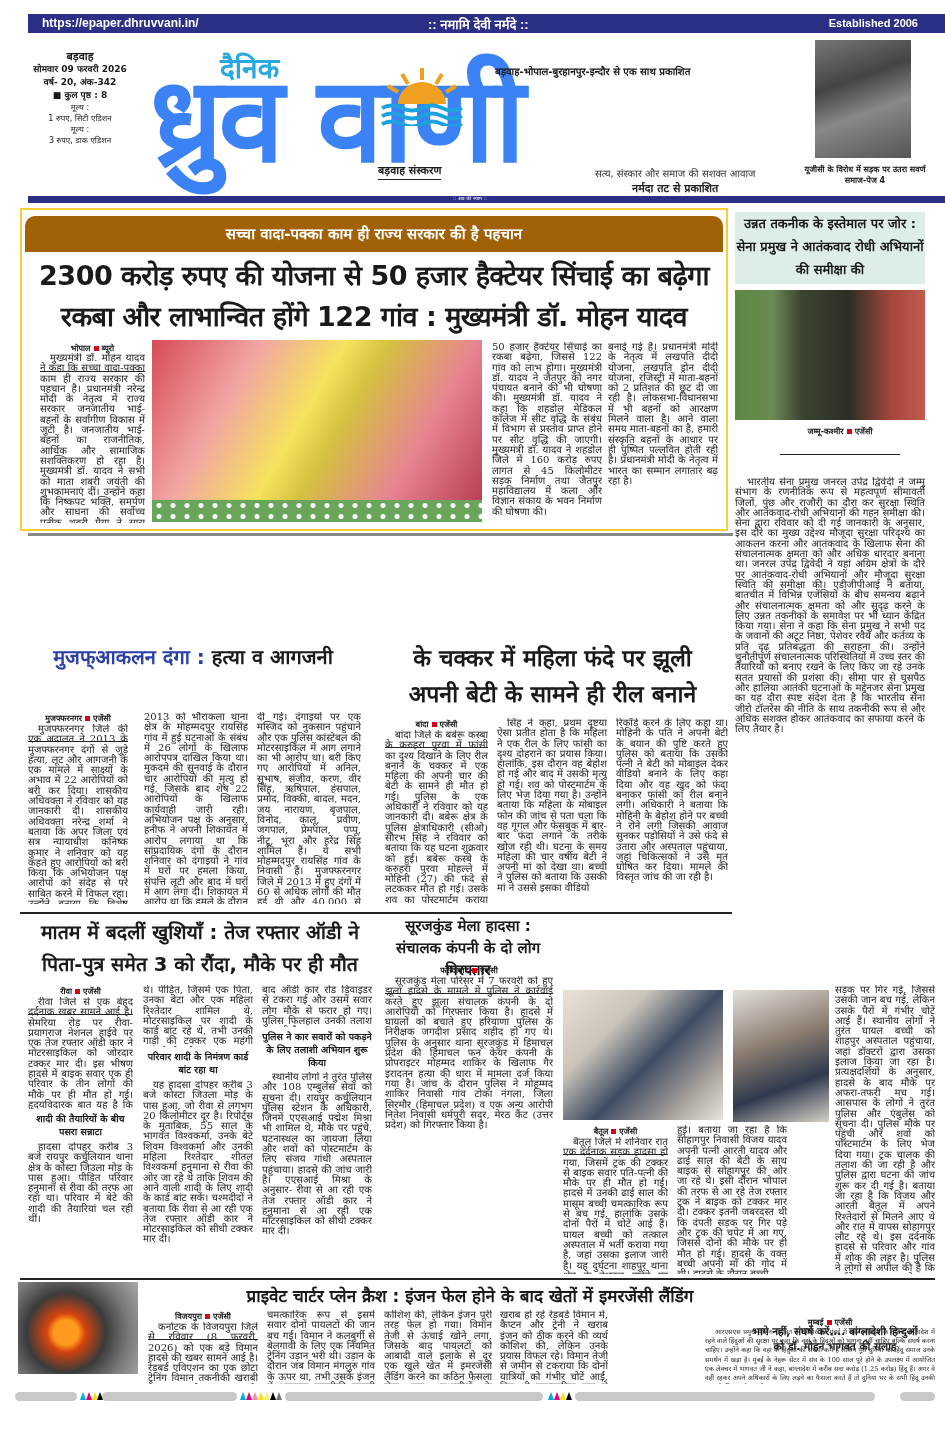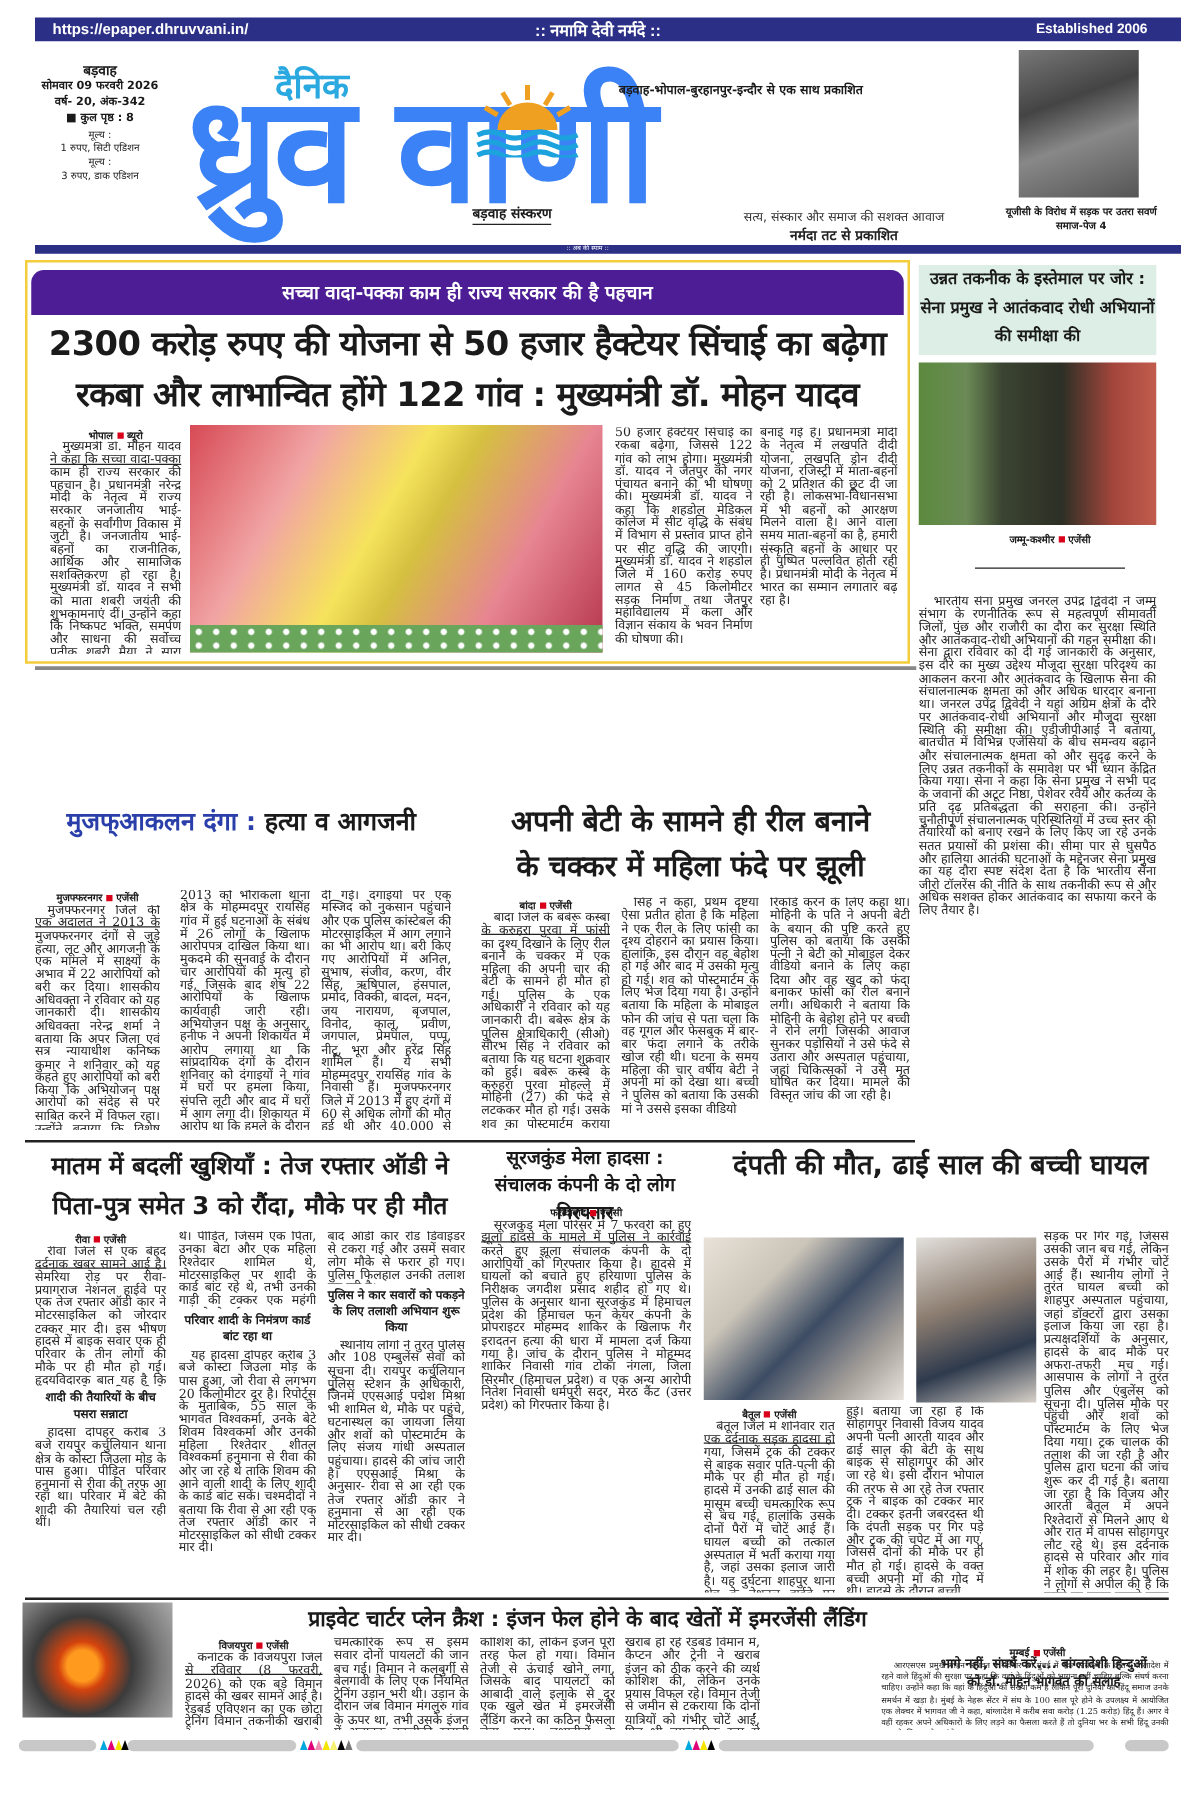--- a/index.html
+++ b/index.html
@@ -19,21 +19,21 @@
   .edition { left: 378px; top: 162px; font-size: 11px; font-weight: bold; border-bottom: 1px solid #222; padding-bottom: 2px; }
   .pubfrom { left: 495px; top: 64px; font-size: 10px; font-weight: bold; }
   .tagline { left: 595px; top: 166px; font-size: 10px; color: #333; text-align: center; }
   .tagline .b { font-weight: bold; font-size: 11px; color: #222; }
   .side-photo { left: 815px; top: 40px; width: 96px; height: 118px; background: linear-gradient(160deg, #777 0%, #444 35%, #888 60%, #555 100%); }
   .side-cap { left: 800px; top: 164px; width: 130px; text-align: center; font-size: 8px; font-weight: bold; line-height: 11px; }
   .navbar2 { left: 28px; top: 196px; width: 918px; height: 7px; background: #2b2f86; }
   .navbar2 span { position:absolute; left:425px; top:-1px; color:#fff; font-size:5px; }
 
   .lead-box { left: 20px; top: 208px; width: 708px; height: 323px; border: 2px solid #f3cd3a; }
-  .red-banner { left: 25px; top: 216px; width: 698px; height: 36px; background: #4c1d95; border-radius: 10px 10px 0 0; color: #fff; text-align: center; font-size: 15px; font-weight: bold; line-height: 36px; }
+  .red-banner { left: 25px; top: 216px; width: 698px; height: 36px; background: #a16207; border-radius: 10px 10px 0 0; color: #fff; text-align: center; font-size: 15px; font-weight: bold; line-height: 36px; }
   .lead-head { left: 25px; top: 255px; width: 698px; text-align: center; font-size: 27px; font-weight: bold; line-height: 41px; letter-spacing: -0.5px; }
   .byline { font-size: 8px; font-weight: bold; border-bottom: 1px solid #222; padding-bottom: 18px; text-align: center; }
   .byline .sq { display:inline-block; width:5px; height:5px; background:#d9001a; margin:0 3px; vertical-align:middle; }
   .body-txt { font-size: 10px; line-height: 10.3px; text-align: justify; color: #222; overflow: hidden; font-family: "DejaVu Serif", serif; }
   .photo-lead { left: 152px; top: 340px; width: 330px; height: 182px; background: linear-gradient(120deg,#d74a55 0%, #f1a4a4 25%, #f6e35c 45%, #d5c040 55%, #e78592 75%, #b5354b 100%); }
   .photo-lead::after { content:""; position:absolute; left:0; right:0; bottom:0; height:22px; background: radial-gradient(circle,#fff 2px,#6aa55c 3px) 0 0/14px 11px; }
 
   .army-head { left: 735px; top: 212px; width: 190px; height: 72px; background: #dceee6; text-align: center; font-weight: bold; font-size: 13px; line-height: 23px; }
   .army-photo { left: 735px; top: 290px; width: 190px; height: 130px; background: linear-gradient(90deg,#5b8a3e 0%, #6b8a56 20%, #3b4431 35%, #2c2f25 60%, #a4463c 82%, #c15c4d 100%); }
   .army-byline { left: 780px; top: 425px; width: 120px; }
@@ -137,22 +137,22 @@
   <div><span class="blue">मुजफ्आकलन दंगा :</span> <span>हत्या व आगजनी</span></div>
 </div>
 <div class="abs byline" style="left:28px;top:712px;width:100px;">
   <span>मुजफ्फरनगर</span><span class="sq"></span><span>एजेंसी</span>
 </div>
 <div class="abs body-txt" style="left:28px;top:724px;width:100px;height:180px;text-indent:10px;">मुजफ्फरनगर जिले की एक अदालत ने 2013 के मुजफ्फरनगर दंगों से जुड़े हत्या, लूट और आगजनी के एक मामले में साक्ष्यों के अभाव में 22 आरोपियों को बरी कर दिया। शासकीय अधिवक्ता ने रविवार को यह जानकारी दी। शासकीय अधिवक्ता नरेन्द्र शर्मा ने बताया कि अपर जिला एवं सत्र न्यायाधीश कनिष्क कुमार ने शनिवार को यह कहते हुए आरोपियों को बरी किया कि अभियोजन पक्ष आरोपों को संदेह से परे साबित करने में विफल रहा। उन्होंने बताया कि विशेष जांच दल (एसआईटी) ने आठ सितंबर</div>
 <div class="abs body-txt" style="left:144px;top:712px;width:104px;height:192px;">2013 को भौराकला थाना क्षेत्र के मोहम्मदपुर रायसिंह गांव में हुई घटनाओं के संबंध में 26 लोगों के खिलाफ आरोपपत्र दाखिल किया था। मुकदमे की सुनवाई के दौरान चार आरोपियों की मृत्यु हो गई, जिसके बाद शेष 22 आरोपियों के खिलाफ कार्यवाही जारी रही। अभियोजन पक्ष के अनुसार, हनीफ ने अपनी शिकायत में आरोप लगाया था कि सांप्रदायिक दंगों के दौरान शनिवार को दंगाइयों ने गांव में घरों पर हमला किया, संपत्ति लूटी और बाद में घरों में आग लगा दी। शिकायत में आरोप था कि हमले के दौरान शिकायतकर्ता के पिता रहीसुद्दीन की पीट-पीटकर हत्या कर</div>
 <div class="abs body-txt" style="left:257px;top:712px;width:104px;height:192px;">दी गई। दंगाइयों पर एक मस्जिद को नुकसान पहुंचाने और एक पुलिस कांस्टेबल की मोटरसाइकिल में आग लगाने का भी आरोप था। बरी किए गए आरोपियों में अनिल, सुभाष, संजीव, करण, वीर सिंह, ऋषिपाल, हंसपाल, प्रमोद, विक्की, बादल, मदन, जय नारायण, बृजपाल, विनोद, कालू, प्रवीण, जगपाल, प्रेमपाल, पप्पू, नीटू, भूरा और हरेंद्र सिंह शामिल हैं। ये सभी मोहम्मदपुर रायसिंह गांव के निवासी हैं। मुजफ्फरनगर जिले में 2013 में हुए दंगों में 60 से अधिक लोगों की मौत हुई थी और 40,000 से अधिक लोग विस्थापित हुए थे।</div>
 
 <div class="abs reel-head">
+  <div>के चक्कर में महिला फंदे पर झूली</div>
   <div>अपनी बेटी के सामने ही रील बनाने</div>
-  <div>के चक्कर में महिला फंदे पर झूली</div>
 </div>
 <div class="abs byline" style="left:385px;top:718px;width:103px;">
   <span>बांदा</span><span class="sq"></span><span>एजेंसी</span>
 </div>
 <div class="abs body-txt" style="left:385px;top:730px;width:103px;height:174px;text-indent:10px;">बांदा जिले के बबेरू कस्बा के करुहरा पुरवा में फांसी का दृश्य दिखाने के लिए रील बनाने के चक्कर में एक महिला की अपनी चार की बेटी के सामने ही मौत हो गई। पुलिस के एक अधिकारी ने रविवार को यह जानकारी दी। बबेरू क्षेत्र के पुलिस क्षेत्राधिकारी (सीओ) सौरभ सिंह ने रविवार को बताया कि यह घटना शुक्रवार को हुई। बबेरू कस्बे के करुहरा पुरवा मोहल्ले में मोहिनी (27) की फंदे से लटककर मौत हो गई। उसके शव का पोस्टमार्टम कराया गया है।</div>
 <div class="abs body-txt" style="left:497px;top:718px;width:110px;height:186px;text-indent:10px;">सिंह ने कहा, प्रथम दृष्टया ऐसा प्रतीत होता है कि महिला ने एक रील के लिए फांसी का दृश्य दोहराने का प्रयास किया। हालांकि, इस दौरान वह बेहोश हो गई और बाद में उसकी मृत्यु हो गई। शव को पोस्टमार्टम के लिए भेज दिया गया है। उन्होंने बताया कि महिला के मोबाइल फोन की जांच से पता चला कि वह गूगल और फेसबुक में बार-बार फंदा लगाने के तरीके खोज रही थी। घटना के समय महिला की चार वर्षीय बेटी ने अपनी मां को देखा था। बच्ची ने पुलिस को बताया कि उसकी मां ने उससे इसका वीडियो</div>
 <div class="abs body-txt" style="left:616px;top:718px;width:112px;height:186px;">रिकॉर्ड करने के लिए कहा था। मोहिनी के पति ने अपनी बेटी के बयान की पुष्टि करते हुए पुलिस को बताया कि उसकी पत्नी ने बेटी को मोबाइल देकर वीडियो बनाने के लिए कहा दिया और वह खुद को फंदा बनाकर फांसी का रील बनाने लगी। अधिकारी ने बताया कि मोहिनी के बेहोश होने पर बच्ची ने रोने लगी जिसकी आवाज सुनकर पड़ोसियों ने उसे फंदे से उतारा और अस्पताल पहुंचाया, जहां चिकित्सकों ने उसे मृत घोषित कर दिया। मामले की विस्तृत जांच की जा रही है।</div>
 
 <div class="abs row-sep"></div>
 
@@ -175,21 +175,20 @@
 <div class="abs subhead" style="left:262px;top:1030px;width:110px;">पुलिस ने कार सवारों को पकड़ने के लिए तलाशी अभियान शुरू किया</div>
 <div class="abs body-txt" style="left:262px;top:1072px;width:110px;height:202px;text-indent:10px;">स्थानीय लोगों ने तुरंत पुलिस और 108 एम्बुलेंस सेवा को सूचना दी। रायपुर कर्चुलियान पुलिस स्टेशन के अधिकारी, जिनमें एएसआई पद्मेश मिश्रा भी शामिल थे, मौके पर पहुंचे, घटनास्थल का जायजा लिया और शवों को पोस्टमार्टम के लिए संजय गांधी अस्पताल पहुंचाया। हादसे की जांच जारी है। एएसआई मिश्रा के अनुसार- रीवा से आ रही एक तेज रफ्तार ऑडी कार ने हनुमाना से आ रही एक मोटरसाइकिल को सीधी टक्कर मार दी।</div>
 
 <div class="abs suraj-head">सूरजकुंड मेला हादसा : संचालक कंपनी के दो लोग गिरफ्तार</div>
 <div class="abs byline" style="left:385px;top:964px;width:168px;">
   <span>फरीदाबाद</span><span class="sq"></span><span>एजेंसी</span>
 </div>
 <div class="abs body-txt" style="left:385px;top:976px;width:168px;height:298px;text-indent:10px;">सूरजकुंड मेला परिसर में 7 फरवरी को हुए झूला हादसे के मामले में पुलिस ने कार्रवाई करते हुए झूला संचालक कंपनी के दो आरोपियों को गिरफ्तार किया है। हादसे में घायलों को बचाते हुए हरियाणा पुलिस के निरीक्षक जगदीश प्रसाद शहीद हो गए थे। पुलिस के अनुसार थाना सूरजकुंड में हिमाचल प्रदेश की हिमाचल फन केयर कंपनी के प्रोपराइटर मोहम्मद शाकिर के खिलाफ गैर इरादतन हत्या की धारा में मामला दर्ज किया गया है। जांच के दौरान पुलिस ने मोहम्मद शाकिर निवासी गांव टोका नंगला, जिला सिरमौर (हिमाचल प्रदेश) व एक अन्य आरोपी नितेश निवासी धर्मपुरी सदर, मेरठ कैंट (उत्तर प्रदेश) को गिरफ्तार किया है।</div>
 
 <div class="abs bhish-head">
-  <div>दंपती की मौत, ढाई साल की बच्ची घायल</div>
 </div>
 <div class="abs hosp-photo"></div>
 
 <div class="abs byline" style="left:563px;top:1125px;width:105px;">
   <span>बैतूल</span><span class="sq"></span><span>एजेंसी</span>
 </div>
 <div class="abs body-txt" style="left:563px;top:1137px;width:105px;height:137px;text-indent:10px;">बैतूल जिले में शनिवार रात एक दर्दनाक सड़क हादसा हो गया, जिसमें ट्रक की टक्कर से बाइक सवार पति-पत्नी की मौके पर ही मौत हो गई। हादसे में उनकी ढाई साल की मासूम बच्ची चमत्कारिक रूप से बच गई, हालांकि उसके दोनों पैरों में चोटें आई हैं। घायल बच्ची को तत्काल अस्पताल में भर्ती कराया गया है, जहां उसका इलाज जारी है। यह दुर्घटना शाहपुर थाना क्षेत्र के नेशनल हाईवे पर बांचा जोड़ के पास</div>
 <div class="abs body-txt" style="left:677px;top:1125px;width:110px;height:149px;">हुई। बताया जा रहा है कि सोहागपुर निवासी विजय यादव अपनी पत्नी आरती यादव और ढाई साल की बेटी के साथ बाइक से सोहागपुर की ओर जा रहे थे। इसी दौरान भोपाल की तरफ से आ रहे तेज रफ्तार ट्रक ने बाइक को टक्कर मार दी। टक्कर इतनी जबरदस्त थी कि दंपती सड़क पर गिर पड़े और ट्रक की चपेट में आ गए, जिससे दोनों की मौके पर ही मौत हो गई। हादसे के वक्त बच्ची अपनी माँ की गोद में थी। हादसे के दौरान बच्ची</div>
 <div class="abs body-txt" style="left:733px;top:990px;width:200px;height:0;"></div>
 <div class="abs body-txt" style="left:835px;top:985px;width:100px;height:289px;">सड़क पर गिर गई, जिससे उसकी जान बच गई, लेकिन उसके पैरों में गंभीर चोटें आई हैं। स्थानीय लोगों ने तुरंत घायल बच्ची को शाहपुर अस्पताल पहुंचाया, जहां डॉक्टरों द्वारा उसका इलाज किया जा रहा है। प्रत्यक्षदर्शियों के अनुसार, हादसे के बाद मौके पर अफरा-तफरी मच गई। आसपास के लोगों ने तुरंत पुलिस और एंबुलेंस को सूचना दी। पुलिस मौके पर पहुंची और शवों को पोस्टमार्टम के लिए भेज दिया गया। ट्रक चालक की तलाश की जा रही है और पुलिस द्वारा घटना की जांच शुरू कर दी गई है। बताया जा रहा है कि विजय और आरती बैतूल में अपने रिश्तेदारों से मिलने आए थे और रात में वापस सोहागपुर लौट रहे थे। इस दर्दनाक हादसे से परिवार और गांव में शोक की लहर है। पुलिस ने लोगों से अपील की है कि हाईवे पर वाहन चलाते समय सावधानी बरतें और यातायात नियमों का पालन करें, ताकि इस तरह की घटनाओं को रोका जा सके।</div>

